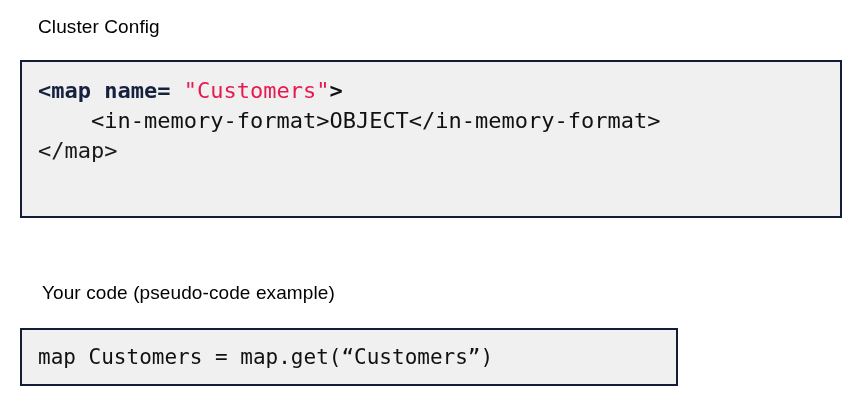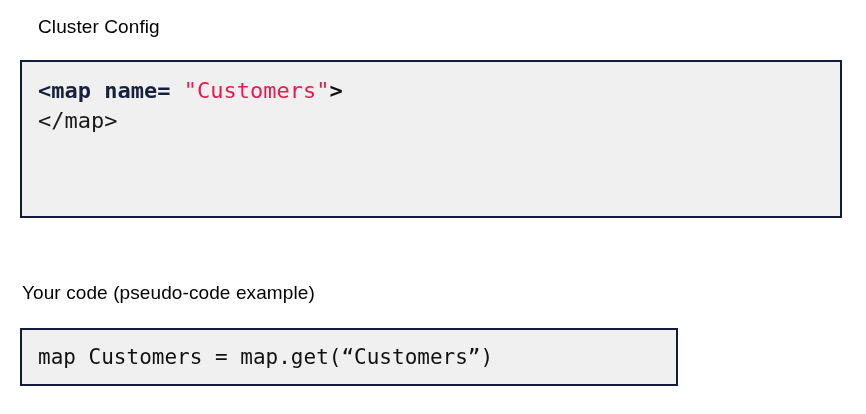--- a/index.html
+++ b/index.html
@@ -60,21 +60,21 @@
     width: 822px;
     height: 158px;
     padding: 14px 0 14px 16px;
   }
 
   
   #section-your-code {
     top: 282px;
   }
   #section-your-code .section-heading {
-    margin-left: 22px;
+    margin-left: 42px;
   }
   #your-code-code {
     position: absolute;
     left: 20px;
     top: 46px;
     width: 658px;
     height: 58px;
     padding: 0 0 0 16px;
     display: flex;
     align-items: center;
@@ -117,20 +117,21 @@
 </head>
 <body>
 
 <div class="page">
 
   <div class="section" id="section-cluster-config">
     <div class="section-heading">Cluster Config</div>
     <div class="code-block" id="cluster-config-code">
 
     <div class="code-line"><span class="tok-tag-open">&lt;map name= </span><span class="tok-string">"Customers"</span><span class="tok-punct">&gt;</span></div>
+        <div class="code-line"><span>    </span><span class="tok-plain">&lt;in-memory-format&gt;OBJECT&lt;/in-memory-format&gt;</span></div>
         <div class="code-line"><span class="tok-tag-close">&lt;/map&gt;</span></div>
       </div>
   </div>
 
   <div class="section" id="section-your-code">
     <div class="section-heading">Your code (pseudo-code example)</div>
     <div class="code-block" id="your-code-code">
 
     <div class="code-line"><span class="tok-plain">map Customers = map.get(“Customers”)</span></div>
       </div>

